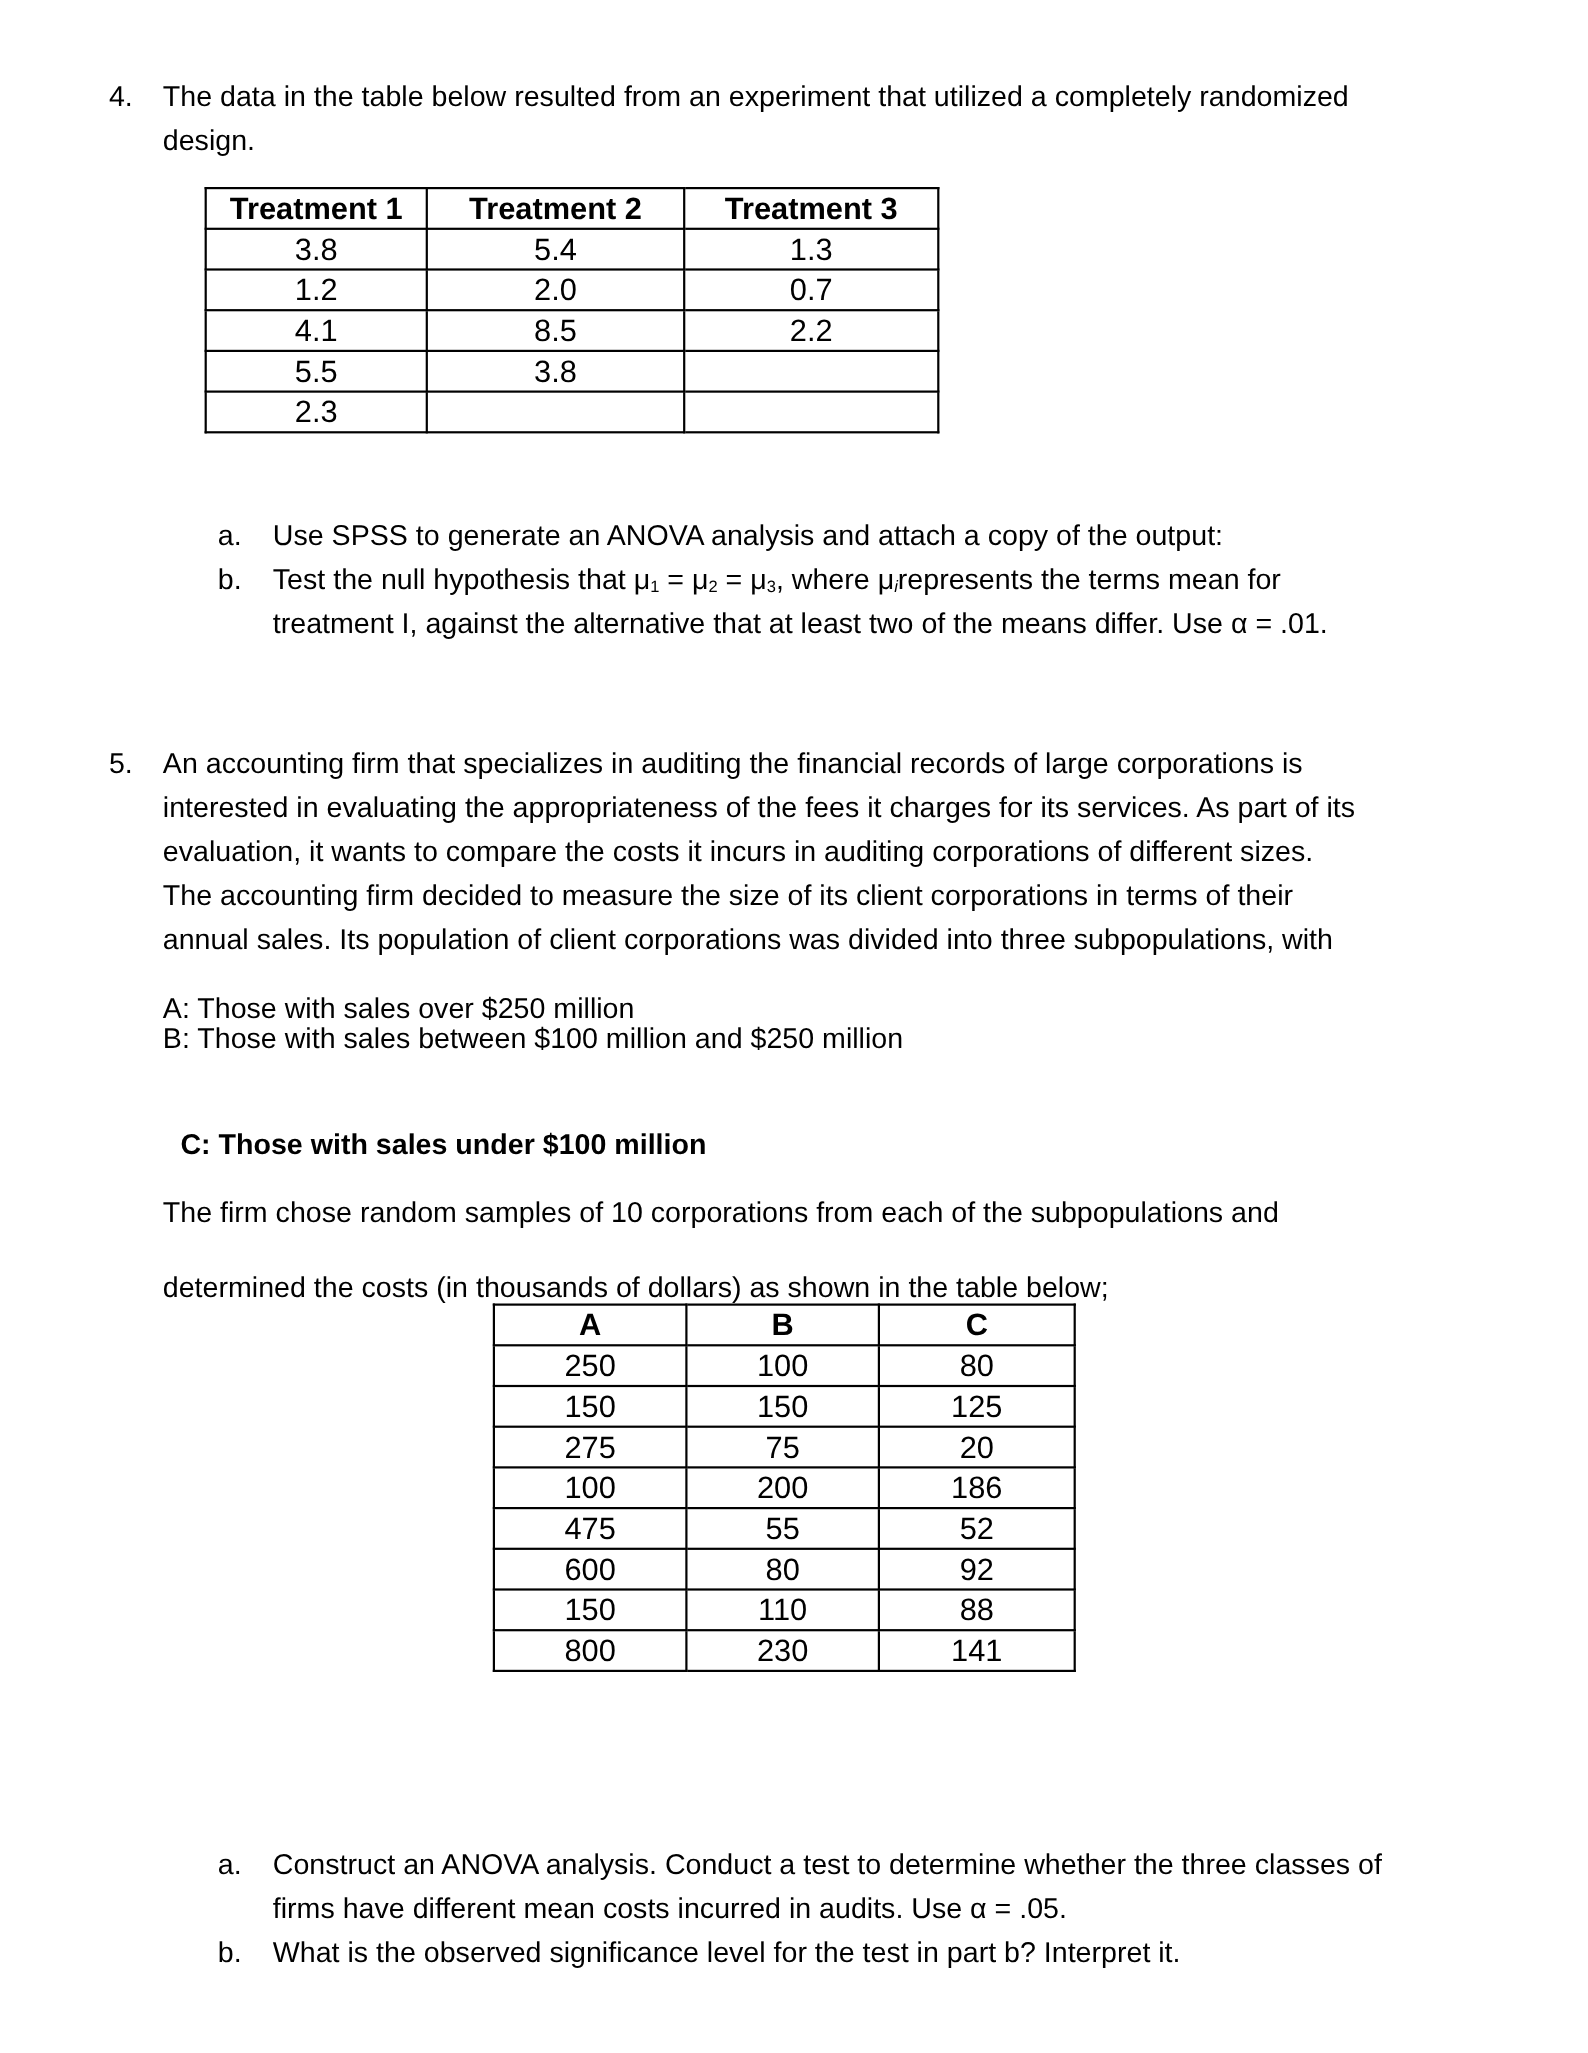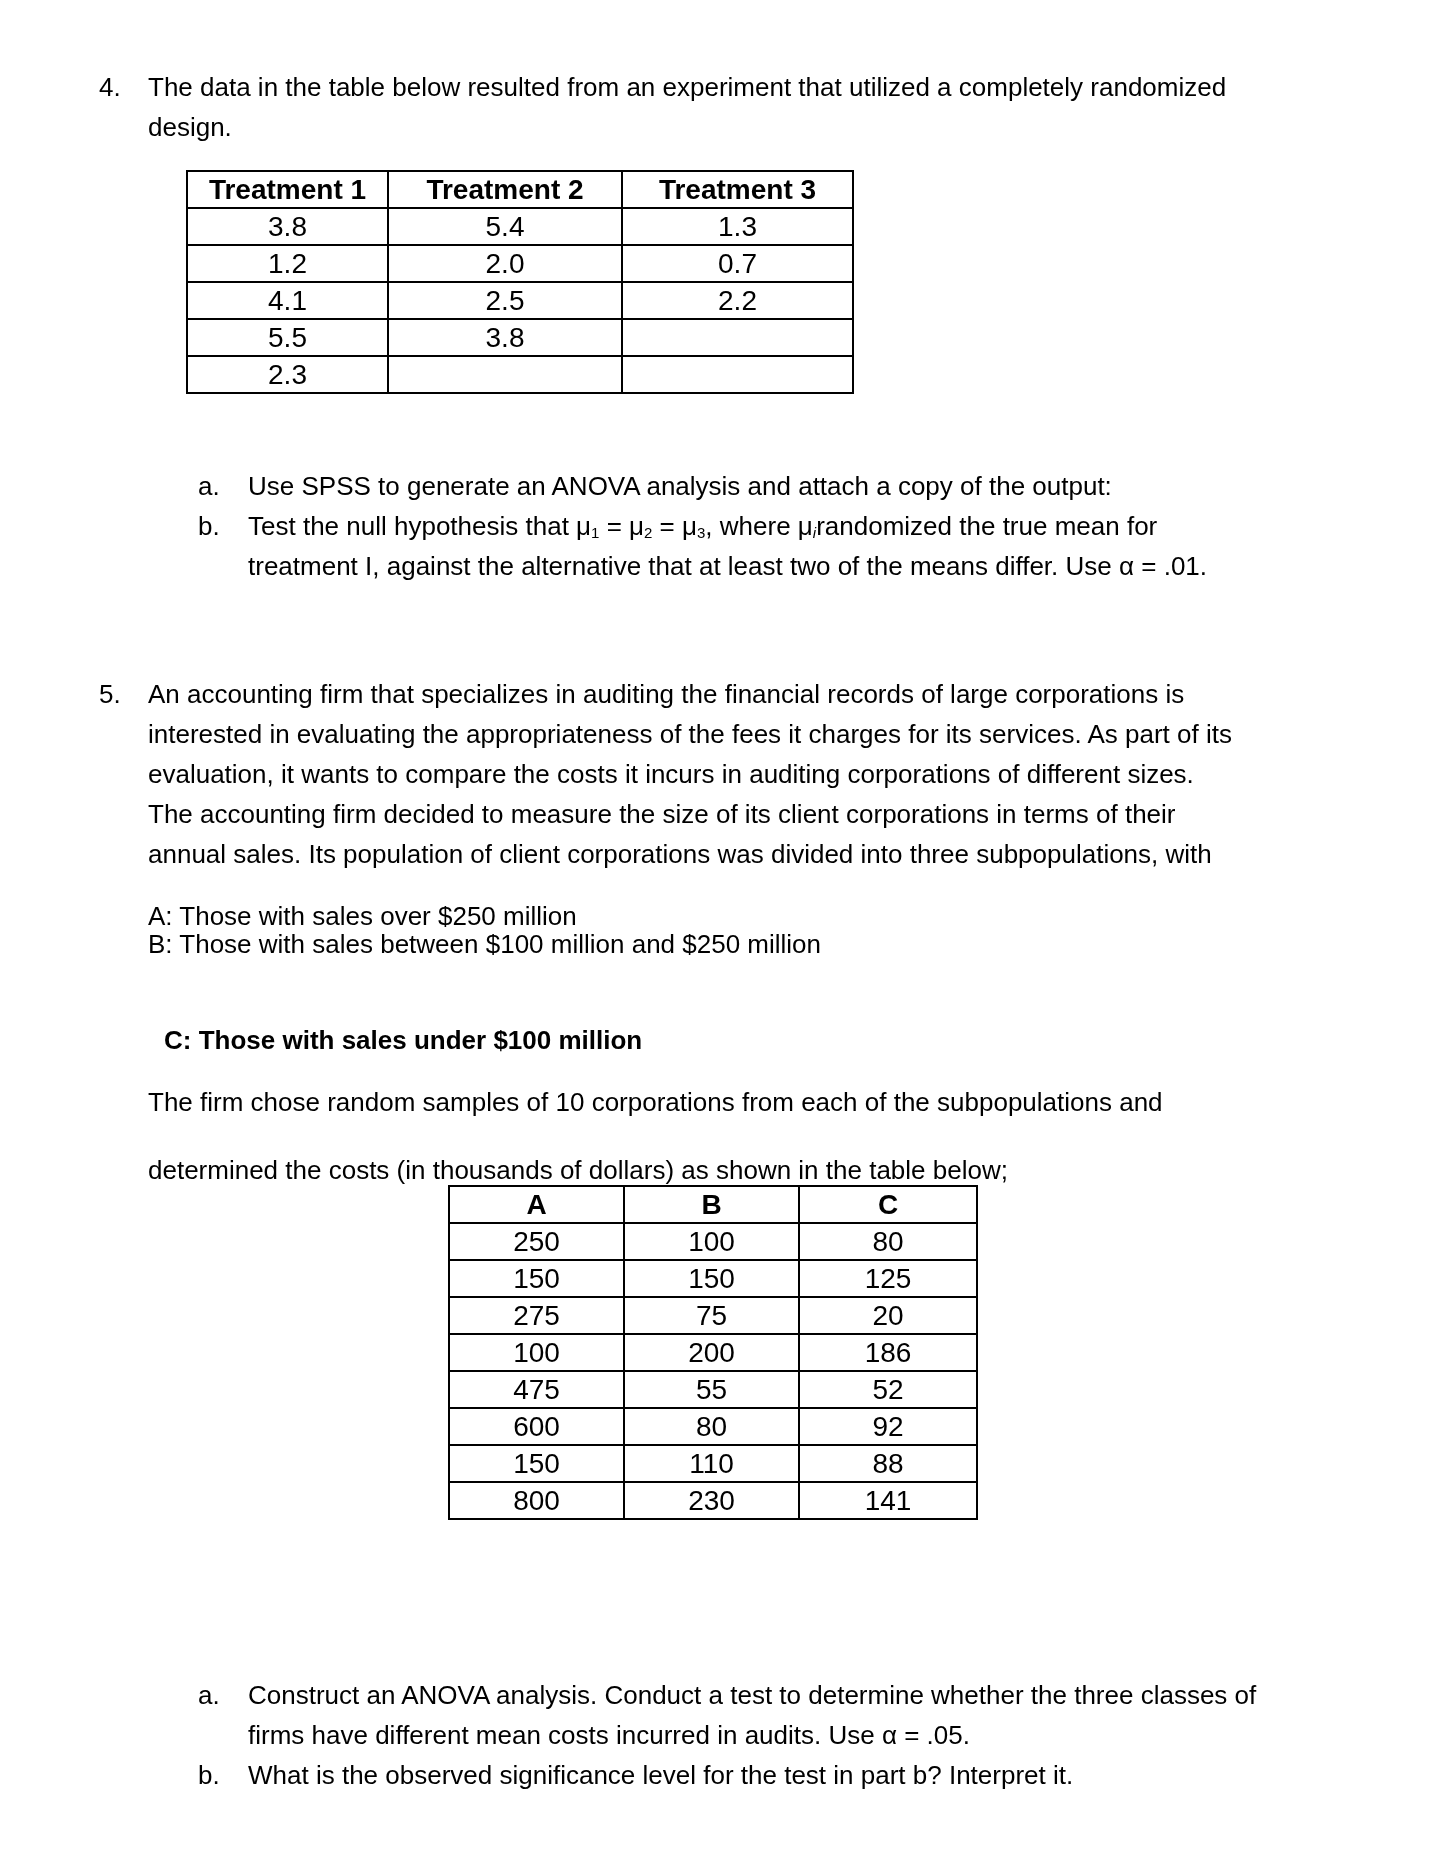--- a/index.html
+++ b/index.html
@@ -47,42 +47,42 @@
         <td>5.4</td>
         <td>1.3</td>
       </tr>
       <tr>
         <td>1.2</td>
         <td>2.0</td>
         <td>0.7</td>
       </tr>
       <tr>
         <td>4.1</td>
-        <td>2.5</td>
+        <td>8.5</td>
         <td>2.2</td>
       </tr>
       <tr>
         <td>5.5</td>
         <td>3.8</td>
         <td></td>
       </tr>
       <tr>
         <td>2.3</td>
         <td></td>
         <td></td>
       </tr>
     </tbody>
   </table>
 
   <div class="abs txt" style="left:198px; top:466px;">a.</div>
   <div class="abs txt" style="left:248px; top:466px;">Use SPSS to generate an ANOVA analysis and attach a copy of the output:</div>
 
   <div class="abs txt" style="left:198px; top:506px;">b.</div>
   <div class="abs txt" style="left:248px; top:506px;">
-    <span>Test the null hypothesis that </span><span>μ</span><sub>1</sub><span style="white-space:pre"> = </span><span>μ</span><sub>2</sub><span style="white-space:pre"> = </span><span>μ</span><sub>3</sub><span style="white-space:pre">, where </span><span>μ</span><sub style="font-style:italic">i</sub><span>randomized the true mean for</span>
+    <span>Test the null hypothesis that </span><span>μ</span><sub>1</sub><span style="white-space:pre"> = </span><span>μ</span><sub>2</sub><span style="white-space:pre"> = </span><span>μ</span><sub>3</sub><span style="white-space:pre">, where </span><span>μ</span><sub style="font-style:italic">i</sub><span>represents the terms mean for</span>
   </div>
   <div class="abs txt" style="left:248px; top:546px;">treatment I, against the alternative that at least two of the means differ. Use α = .01.</div>
 </div>
 
 <div>
   <div class="abs txt" style="left:99px; top:674px;">5.</div>
   <div class="abs txt" style="left:148px; top:674px;">An accounting firm that specializes in auditing the financial records of large corporations is</div>
   <div class="abs txt" style="left:148px; top:714px;">interested in evaluating the appropriateness of the fees it charges for its services.  As part of its</div>
   <div class="abs txt" style="left:148px; top:754px;">evaluation, it wants to compare the costs it incurs in auditing corporations of different sizes.</div>
   <div class="abs txt" style="left:148px; top:794px;">The accounting firm decided to measure the size of its client corporations in terms of their</div>

